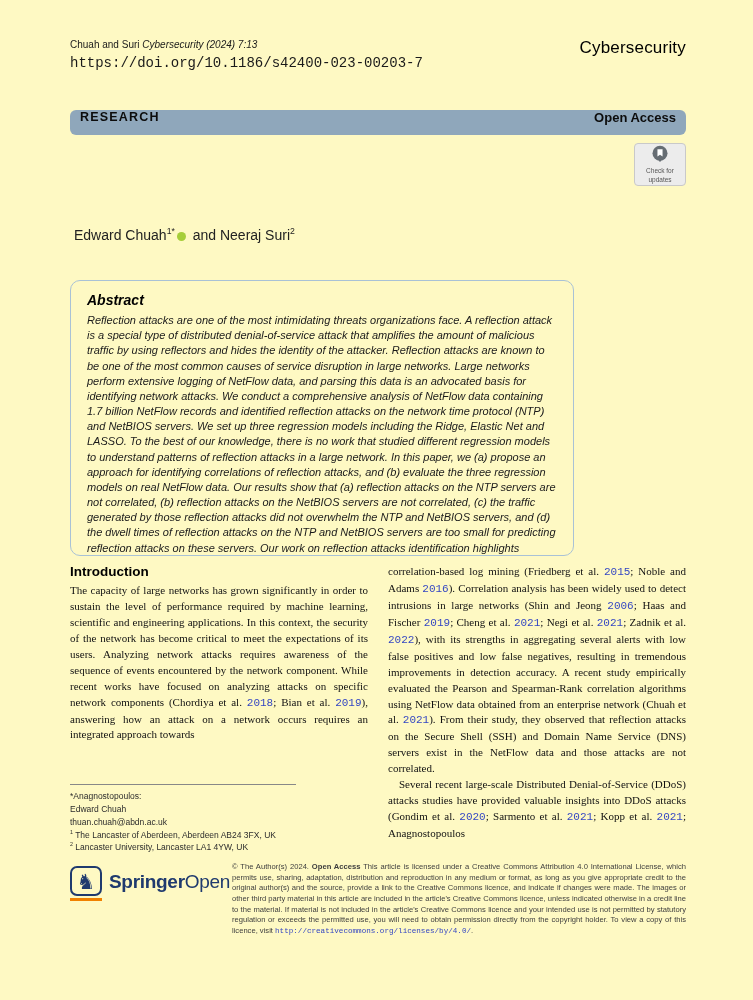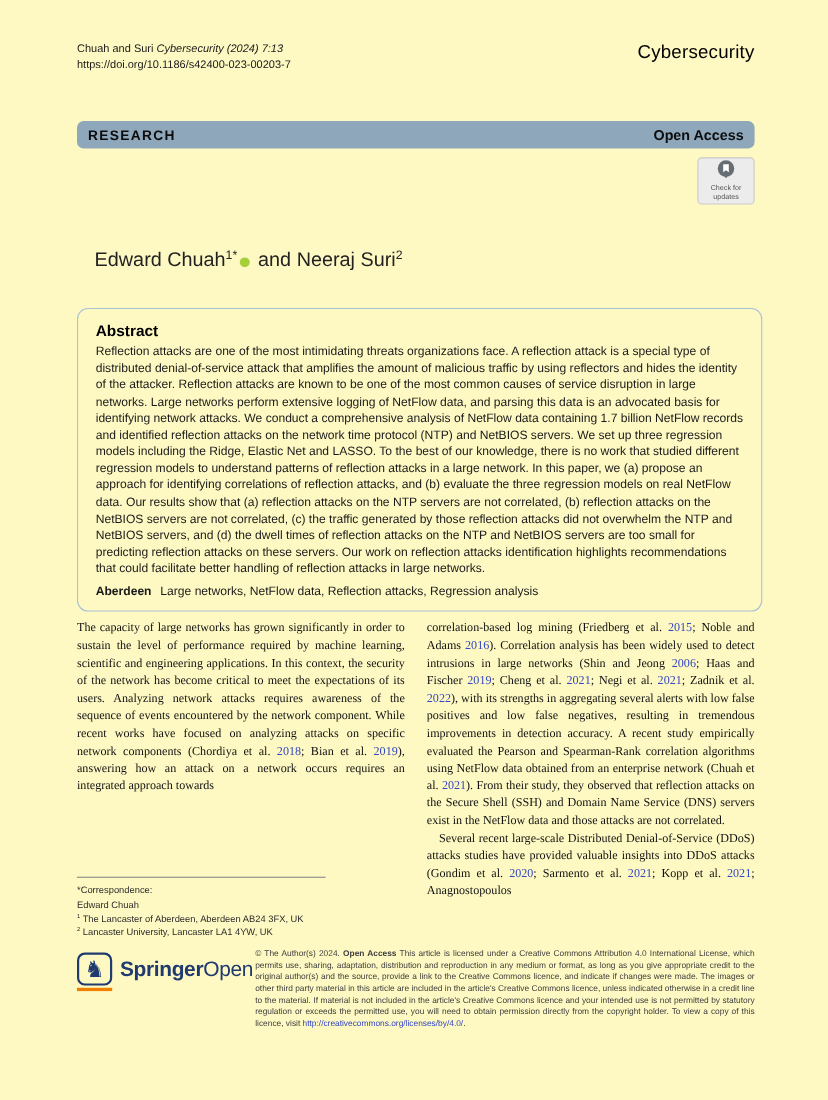--- a/index.html
+++ b/index.html
@@ -3,51 +3,51 @@
 <meta charset="utf-8">
 <style>
   * { margin:0; padding:0; box-sizing:border-box; }
   html,body { width:753px; height:1000px; overflow:hidden; background:#fff; }
   body { font-family:"Liberation Sans", sans-serif; color:#000; }
   .page { position:relative; width:753px; height:1000px; background:#fef9c3; }
 
   
   .hdr { position:absolute; top:38px; left:70px; right:67px; display:flex; justify-content:space-between; align-items:flex-start; }
   .hdr-cite { font-size:10px; line-height:1.45; color:#1a1a1a; }
-  .hdr-doi { font-size:10px; color:#1a1a1a; text-decoration:none; }
+  .hdr-doi { font-size:14px; color:#1a1a1a; text-decoration:none;font-family:Liberation Mono, monospace; }
   .hdr-journal { font-size:17px; font-weight:400; letter-spacing:.2px; }
 
   
-  .banner { position:absolute; top:110px; left:70px; right:67px; height:25px; background:#8fa7bb; border-radius:6px; display:flex; justify-content:space-between; align-items:center; padding:0 10px; }
+  .banner { position:absolute; top:110px; left:70px; right:67px; height:25px; background:#8fa7bb; border-radius:6px; display:flex; justify-content:space-between; align-items:flex-start; padding:0 10px; }
   .banner .res { font-size:12.5px; font-weight:700; letter-spacing:1.2px; color:#0c0c0c; }
   .banner .oa { font-size:13px; font-weight:700; color:#0c0c0c; }
 
   
   .title { position:absolute; top:144px; left:70px; width:558px; font-size:24px; font-weight:700; line-height:1.3; letter-spacing:-.2px; }
-  .authors { position:absolute; top:226px; left:86px; font-size:18px; color:#222; }
+  .authors { position:absolute; top:226px; left:74px; font-size:14px; color:#222; }
   sup { font-size:.62em; }
 
   .check-badge { position:absolute; top:143px; right:67px; width:52px; height:43px; background:#ececec; border:1px solid #c9c9c9; border-radius:4px; display:flex; flex-direction:column; align-items:center; justify-content:center; cursor:pointer; }
   .check-badge svg { width:18px; height:18px; }
   .check-badge .cb-txt { font-size:6.5px; line-height:1.25; color:#555; text-align:center; }
 
   
-  .abs-box { position:absolute; top:280px; left:70px; width:623px; height:276px; border:1.5px solid #a9c2d6; border-radius:10px; padding:11px 16px; overflow:hidden; }
+  .abs-box { position:absolute; top:280px; left:70px; width:504px; height:276px; border:1.5px solid #a9c2d6; border-radius:10px; padding:11px 16px; overflow:hidden;font-style:italic; }
   .abs-head { font-size:14px; font-weight:700; margin-bottom:5px; }
   .abs-body { font-size:11px; line-height:1.38; color:#1a1a1a; }
   .kw-line { margin-top:7px; font-size:11px; color:#1a1a1a; }
   .kw-label { font-weight:700; margin-right:8px; }
 
   
   .cols { position:absolute; top:564px; left:70px; width:616px; height:294px; display:flex; gap:20px; overflow:hidden; }
   .col { width:298px; position:relative; }
   .sec-head { font-family:"Liberation Sans", sans-serif; font-size:13.5px; font-weight:700; margin-bottom:4px; }
   .body-txt { font-family:"Liberation Serif", serif; font-size:11px; line-height:1.45; text-align:justify; color:#111; }
   .p2 { text-indent:11px; }
-  .rs-link { color:#3346c3; cursor:pointer; }
+  .rs-link { color:#3346c3; cursor:pointer;font-family:Liberation Mono, monospace; }
   .rs-bold { font-weight:700; }
   .rs-italic { font-style:italic; }
   .rs-orcid { display:inline-block; width:9px; height:9px; border-radius:50%; background:#a6ce39; margin:0 3px -1px 2px; cursor:pointer; }
 
   
   .footnotes { position:absolute; left:0; bottom:4px; width:298px; font-size:8.5px; line-height:1.5; color:#2c2c2c; }
   .fn-rule { border-top:1px solid #888; width:226px; margin-bottom:5px; }
   .fn-email { color:#2c2c2c; text-decoration:none; cursor:pointer; }
 
   
@@ -98,26 +98,28 @@
   <div class="abs-box">
     <div class="abs-head">Abstract</div>
     <div class="abs-body">Reflection attacks are one of the most intimidating threats organizations face. A reflection attack is a special type of distributed denial-of-service attack that amplifies the amount of malicious traffic by using reflectors and hides the identity of the attacker. Reflection attacks are known to be one of the most common causes of service disruption in large networks. Large networks perform extensive logging of NetFlow data, and parsing this data is an advocated basis for identifying network attacks. We conduct a comprehensive analysis of NetFlow data containing 1.7 billion NetFlow records and identified reflection attacks on the network time protocol (NTP) and NetBIOS servers. We set up three regression models including the Ridge, Elastic Net and LASSO. To the best of our knowledge, there is no work that studied different regression models to understand patterns of reflection attacks in a large network. In this paper, we (a) propose an approach for identifying correlations of reflection attacks, and (b) evaluate the three regression models on real NetFlow data. Our results show that (a) reflection attacks on the NTP servers are not correlated, (b) reflection attacks on the NetBIOS servers are not correlated, (c) the traffic generated by those reflection attacks did not overwhelm the NTP and NetBIOS servers, and (d) the dwell times of reflection attacks on the NTP and NetBIOS servers are too small for predicting reflection attacks on these servers. Our work on reflection attacks identification highlights recommendations that could facilitate better handling of reflection attacks in large networks.</div>
     <div class="kw-line">
       <span class="kw-label">Aberdeen</span><span>Large networks, NetFlow data, Reflection attacks, Regression analysis</span>
     </div>
   </div>
 
   <div class="cols">
     <div class="col">
+      <div class="sec-head">Introduction</div>
       <p class="body-txt"><span class="rs-p">The capacity of large networks has grown significantly in order to sustain the level of performance required by machine learning, scientific and engineering applications. In this context, the security of the network has become critical to meet the expectations of its users. Analyzing network attacks requires awareness of the sequence of events encountered by the network component. While recent works have focused on analyzing attacks on specific network components (Chordiya et al. </span><span class="rs-link">2018</span><span class="rs-p">; Bian et al. </span><span class="rs-link">2019</span><span class="rs-p">), answering how an attack on a network occurs requires an integrated approach towards</span></p>
 
       <div class="footnotes">
         <div class="fn-rule"></div>
-        <div>*Correspondence:</div>
+        <div>*Anagnostopoulos:</div>
         <div>Edward Chuah</div>
+        <div><span class="fn-email">thuan.chuah@abdn.ac.uk</span></div>
         <div><sup class="rs-sup">1</sup><span class="rs-p"> The Lancaster of Aberdeen, Aberdeen AB24 3FX, UK</span></div>
         <div><sup class="rs-sup">2</sup><span class="rs-p"> Lancaster University, Lancaster LA1 4YW, UK</span></div>
       </div>
     </div>
 
     <div class="col">
       <p class="body-txt"><span class="rs-p">correlation-based log mining (Friedberg et al. </span><span class="rs-link">2015</span><span class="rs-p">; Noble and Adams </span><span class="rs-link">2016</span><span class="rs-p">). Correlation analysis has been widely used to detect intrusions in large networks (Shin and Jeong </span><span class="rs-link">2006</span><span class="rs-p">; Haas and Fischer </span><span class="rs-link">2019</span><span class="rs-p">; Cheng et al. </span><span class="rs-link">2021</span><span class="rs-p">; Negi et al. </span><span class="rs-link">2021</span><span class="rs-p">; Zadnik et al. </span><span class="rs-link">2022</span><span class="rs-p">), with its strengths in aggregating several alerts with low false positives and low false negatives, resulting in tremendous improvements in detection accuracy. A recent study empirically evaluated the Pearson and Spearman-Rank correlation algorithms using NetFlow data obtained from an enterprise network (Chuah et al. </span><span class="rs-link">2021</span><span class="rs-p">). From their study, they observed that reflection attacks on the Secure Shell (SSH) and Domain Name Service (DNS) servers exist in the NetFlow data and those attacks are not correlated.</span></p>
       <p class="body-txt p2"><span class="rs-p">Several recent large-scale Distributed Denial-of-Service (DDoS) attacks studies have provided valuable insights into DDoS attacks (Gondim et al. </span><span class="rs-link">2020</span><span class="rs-p">; Sarmento et al. </span><span class="rs-link">2021</span><span class="rs-p">; Kopp et al. </span><span class="rs-link">2021</span><span class="rs-p">; Anagnostopoulos</span></p>
     </div>
   </div>

